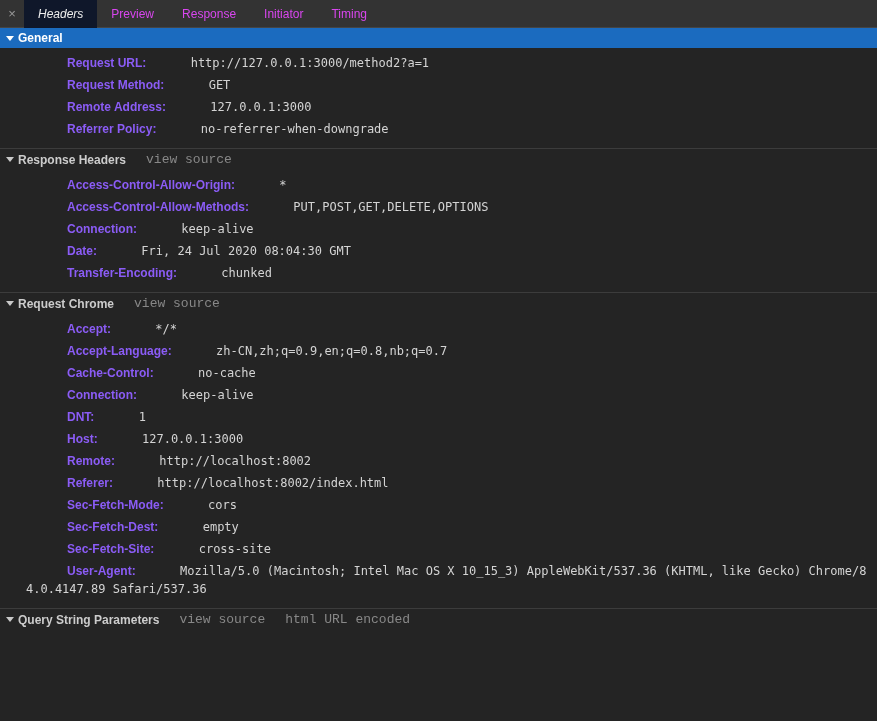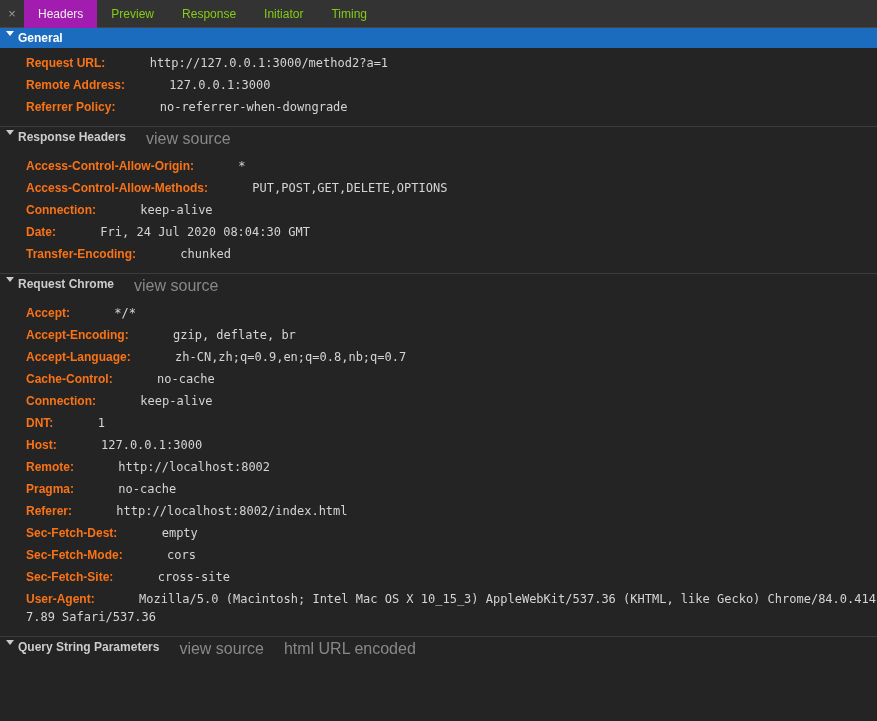--- a/index.html
+++ b/index.html
@@ -23,30 +23,32 @@
     text-align: center;
     color: #999;
     font-size: 13px;
     cursor: pointer;
   }
   .tab {
     padding: 0 14px;
     height: 28px;
     display: flex;
     align-items: center;
-    color: #84cc16;
+    color: #d946ef;
     font-size: 12px;
     cursor: pointer;
   }
   .tab.active {
-    background: #a21caf;
+    background: #0f172a;
     color: #eee;
+    font-style: italic;
   }
   .section-header {
     display: flex;
+    align-items: center;
     padding: 3px 6px;
     color: #ccc;
     font-weight: 600;
     cursor: pointer;
     border-top: 1px solid #3c3c3c;
   }
   .section-header.general {
     background: #1b6bbf;
     color: #fff;
     border-top: none;
@@ -59,31 +61,32 @@
     border-right: 4px solid transparent;
     border-top: 5px solid currentColor;
     margin-right: 4px;
   }
   .caret.light { border-top-color: #c9c9c9; }
   .section-title { font-size: 12px; }
   .view-source {
     margin-left: 20px;
     color: #888;
     font-weight: 400;
-    font-size: 16px;
+    font-size: 13px;
+    font-family: Liberation Mono, monospace;
   }
   .kv-block { padding: 4px 0 8px 0; }
   .kv {
     padding: 2px 0 2px 26px;
     line-height: 18px;
     font-size: 12px;
     white-space: pre-wrap;
     word-break: break-all;
   }
-  .k { color: #f97316; font-weight: 600; }
+  .k { color: #8b5cf6; font-weight: 600; margin-left: 41px; }
   .v {
     color: #d4d4d4;
     font-family: Menlo, Consolas, monospace;
     font-size: 12px;
     padding-left: 41px;
   }
   .status-dot {
     display: inline-block;
     width: 9px; height: 9px;
     border-radius: 50%;
@@ -103,20 +106,21 @@
   <div class="tab">Initiator</div>
   <div class="tab">Timing</div>
 </div>
 
 <div class="section-header general">
   <span class="caret"></span>
   <span class="section-title">General</span>
 </div>
 <div class="kv-block" id="general-block">
     <div class="kv"><span class="k">Request URL: </span><span class="v">http://127.0.0.1:3000/method2?a=1</span></div>
+    <div class="kv"><span class="k">Request Method: </span><span class="v">GET</span></div>
     <div class="kv"><span class="k">Remote Address: </span><span class="v">127.0.0.1:3000</span></div>
     <div class="kv"><span class="k">Referrer Policy: </span><span class="v">no-referrer-when-downgrade</span></div>
   </div>
 
 <div class="section-header">
   <span class="caret light"></span>
   <span class="section-title">Response Headers</span>
   <span class="view-source">view source</span>
 </div>
 <div class="kv-block" id="response-block">
@@ -127,31 +131,29 @@
     <div class="kv"><span class="k">Transfer-Encoding: </span><span class="v">chunked</span></div>
   </div>
 
 <div class="section-header">
   <span class="caret light"></span>
   <span class="section-title">Request Chrome</span>
   <span class="view-source">view source</span>
 </div>
 <div class="kv-block" id="request-block">
     <div class="kv"><span class="k">Accept: </span><span class="v">*/*</span></div>
-    <div class="kv"><span class="k">Accept-Encoding: </span><span class="v">gzip, deflate, br</span></div>
     <div class="kv"><span class="k">Accept-Language: </span><span class="v">zh-CN,zh;q=0.9,en;q=0.8,nb;q=0.7</span></div>
     <div class="kv"><span class="k">Cache-Control: </span><span class="v">no-cache</span></div>
     <div class="kv"><span class="k">Connection: </span><span class="v">keep-alive</span></div>
     <div class="kv"><span class="k">DNT: </span><span class="v">1</span></div>
     <div class="kv"><span class="k">Host: </span><span class="v">127.0.0.1:3000</span></div>
     <div class="kv"><span class="k">Remote: </span><span class="v">http://localhost:8002</span></div>
-    <div class="kv"><span class="k">Pragma: </span><span class="v">no-cache</span></div>
     <div class="kv"><span class="k">Referer: </span><span class="v">http://localhost:8002/index.html</span></div>
+    <div class="kv"><span class="k">Sec-Fetch-Mode: </span><span class="v">cors</span></div>
     <div class="kv"><span class="k">Sec-Fetch-Dest: </span><span class="v">empty</span></div>
-    <div class="kv"><span class="k">Sec-Fetch-Mode: </span><span class="v">cors</span></div>
     <div class="kv"><span class="k">Sec-Fetch-Site: </span><span class="v">cross-site</span></div>
     <div class="kv"><span class="k">User-Agent: </span><span class="v">Mozilla/5.0 (Macintosh; Intel Mac OS X 10_15_3) AppleWebKit/537.36 (KHTML, like Gecko) Chrome/84.0.4147.89 Safari/537.36</span></div>
   </div>
 
 <div class="section-header">
   <span class="caret light"></span>
   <span class="section-title">Query String Parameters</span>
   <span class="view-source">view source</span>
   <span class="view-source">html URL encoded</span>
 </div>

